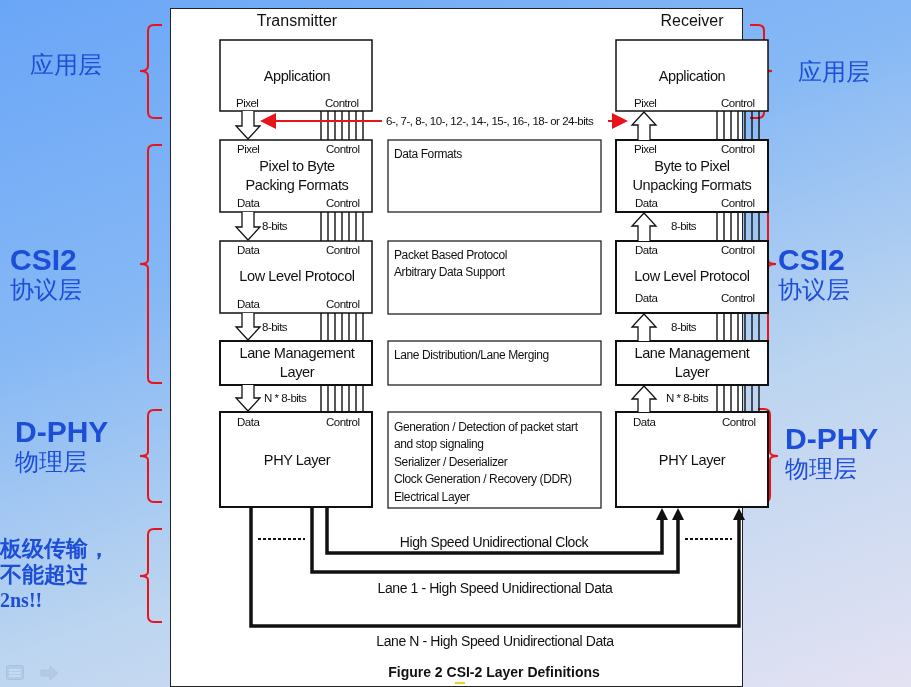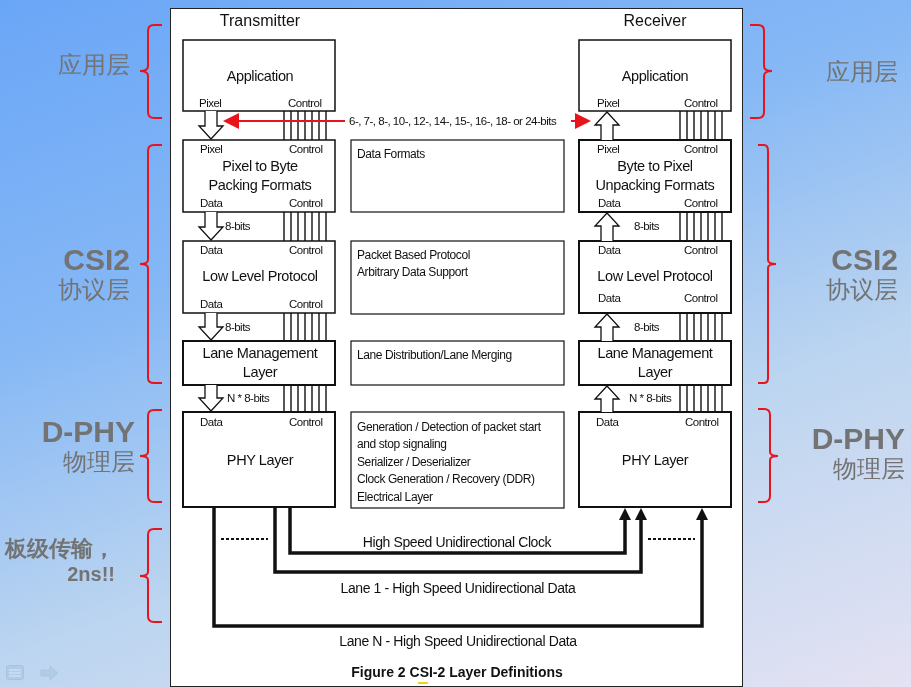--- a/index.html
+++ b/index.html
@@ -2,31 +2,31 @@
 <html><head>
 <meta charset="utf-8">
 <style>
   html, body { margin:0; padding:0; }
   body {
     width:911px; height:687px; overflow:hidden; position:relative;
     background: linear-gradient(160deg, #6aa6f7 0%, #86b8f5 35%, #bcd5f0 65%, #e4e2f3 100%);
     font-family: "Liberation Sans", "DejaVu Sans", sans-serif;
   }
   .side-label {
-    position:absolute; text-align:right; color:#737373;
+    position:absolute; text-align:left; color:#1d4ed8;
     font-family: "DejaVu Serif", "Liberation Serif", serif;
     font-size:24px; line-height:30px;
   }
   .side-label .bold {
     font-family: "Liberation Sans", "DejaVu Sans", sans-serif;
     font-weight:bold; font-size:30px;
   }
   .side-label.ccl { font-weight:bold; font-size:22px; line-height:26px; }
   .nav-btn { position:absolute; opacity:0.35; }
-  #diagram { position:absolute; left:170px; top:8px; width:573px; height:679px; background:#fff; border:1px solid #222; box-sizing:border-box; }
+  #diagram { position:absolute; left:170px; top:8px; width:573px; height:679px; background:#fff; border:1px solid #222; box-sizing:border-box;padding-left:37px; }
   svg text { font-family: "Liberation Sans", "DejaVu Sans", sans-serif; fill:#111; }
   .t-title { font-size:16px; }
   .t-box { font-size:14.5px; letter-spacing:-0.4px; }
   .t-small { font-size:11.5px; letter-spacing:-0.5px; }
   .t-desc { font-size:12px; letter-spacing:-0.4px; }
   .t-line { font-size:14px; letter-spacing:-0.4px; }
   .t-cap { font-size:14px; font-weight:bold; }
 </style>
 </head>
 <body>
@@ -37,21 +37,22 @@
 <div class="side-label" style="left:10px; top:245px; width:120px;">
   <div class="bold">CSI2</div>
   <div>协议层</div>
 </div>
 <div class="side-label" style="left:15px; top:417px; width:120px;">
   <div class="bold">D-PHY</div>
   <div>物理层</div>
 </div>
 <div class="side-label ccl" style="left:0px; top:535px; width:115px;">
   <div>板级传输，</div>
-  <div class="bold" style="font-size:20px;">2ns!!</div>
+  <div>不能超过</div>
+  <div class="bold" style="font-size:20px;font-family:Liberation Serif, serif;">2ns!!</div>
 </div>
 
 <div class="side-label" style="left:798px; top:57px; width:100px;">
   <span>应用层</span>
 </div>
 <div class="side-label" style="left:778px; top:245px; width:120px;">
   <div class="bold">CSI2</div>
   <div>协议层</div>
 </div>
 <div class="side-label" style="left:785px; top:424px; width:120px;">

